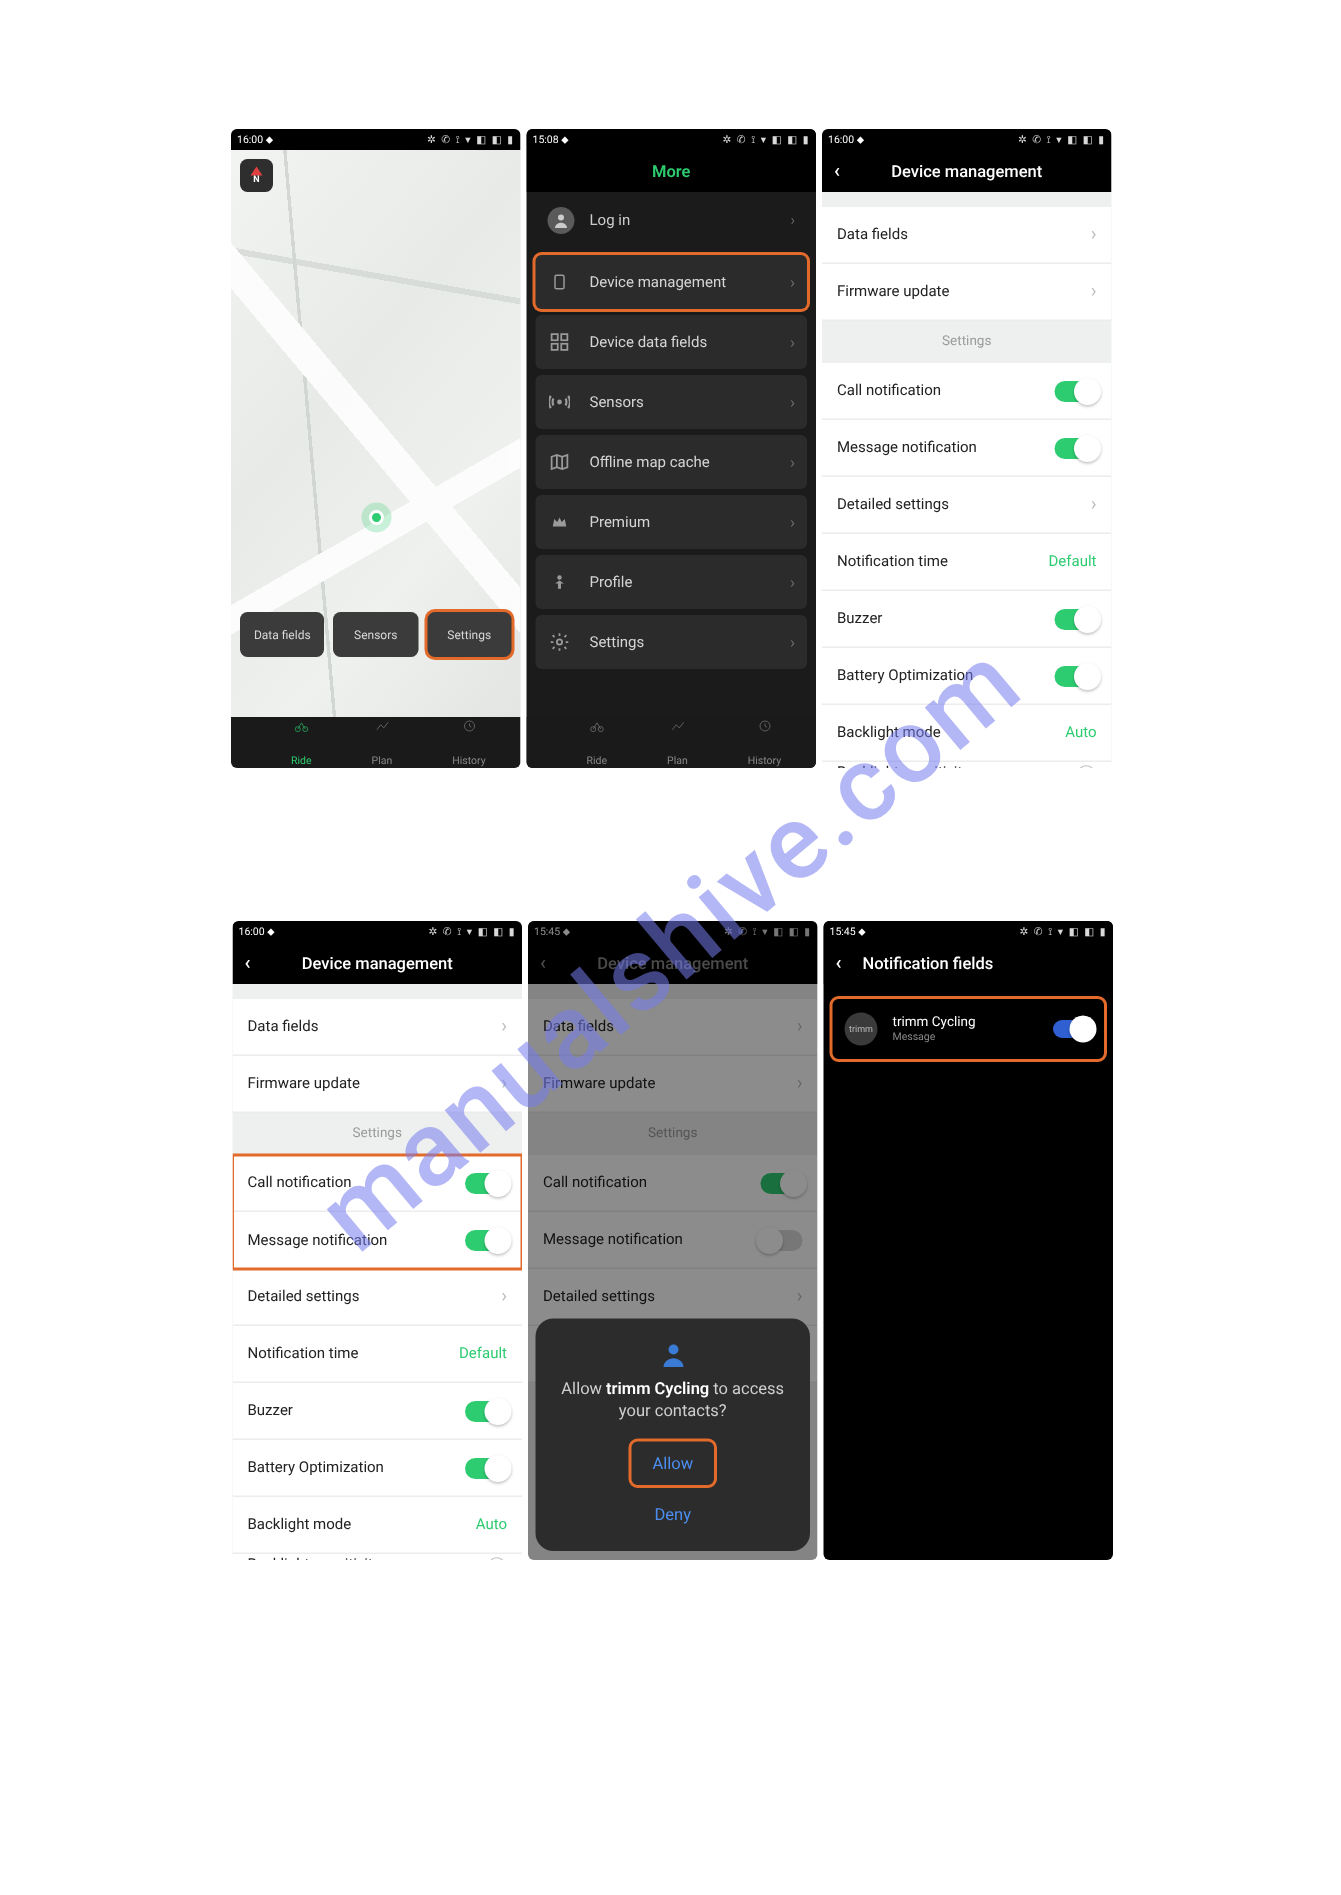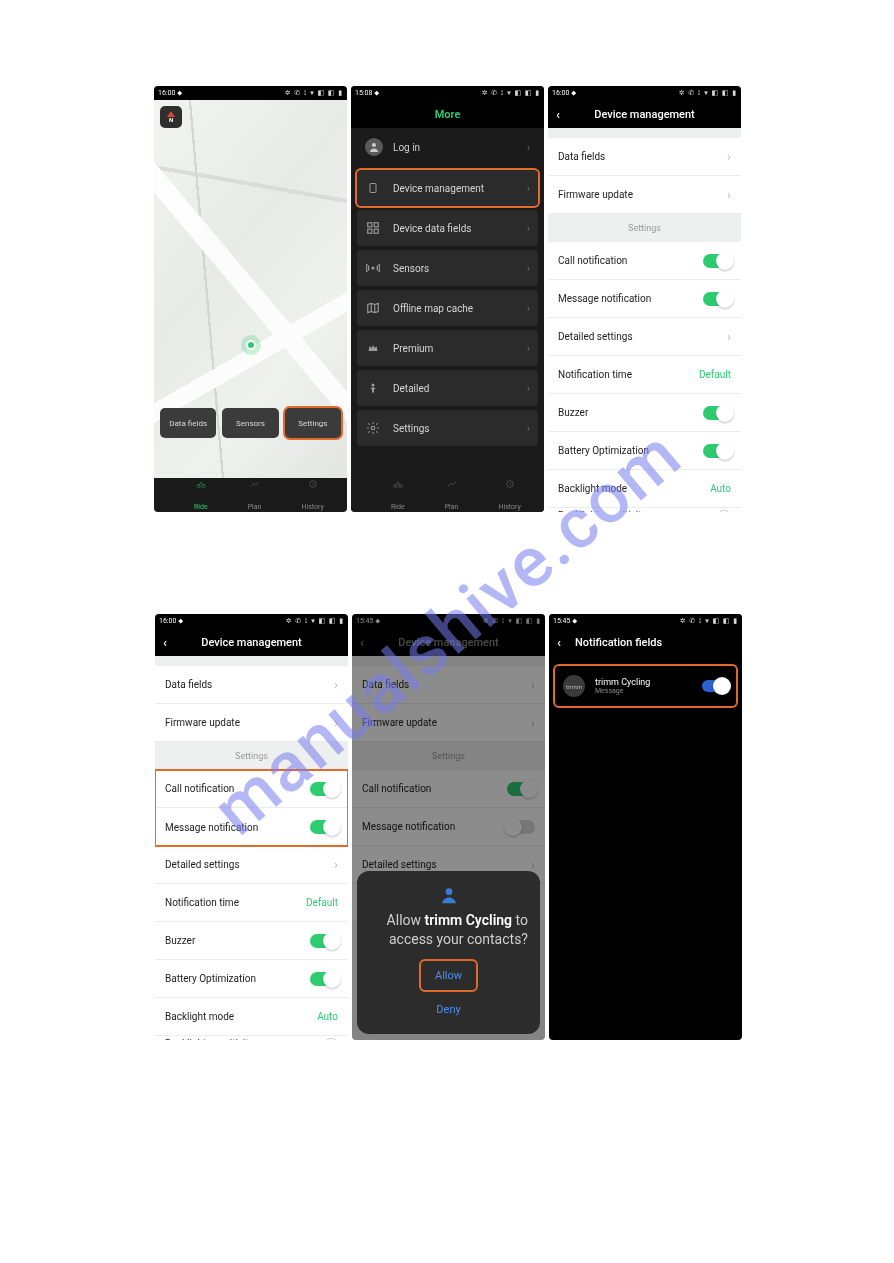--- a/index.html
+++ b/index.html
@@ -70,21 +70,21 @@
   .tg::after { content:""; position:absolute; right:-3px; top:-2px; width:18px; height:18px; background:#fff; border-radius:50%; box-shadow:0 1px 2px rgba(0,0,0,.25); }
   .tg.off { background:#d9d9d9; }
   .tg.off::after { left:-3px; right:auto; }
   .hlw { outline:2px solid #e26a2a; outline-offset:-1px; }
   .halfcut { overflow:hidden; }
 
   
   .p5 .dim { position:absolute; inset:0; background:rgba(0,0,0,.45); }
   .dlg { position:absolute; left:5px; right:5px; bottom:6px; background:#2c2c2c; border-radius:12px; padding:14px 12px 10px; display:flex; flex-direction:column; align-items:center; color:#ddd; }
   .dlg .picon { width:20px; height:20px; color:#3a7bd5; margin-bottom:6px; }
-  .dlg .txt { font-size:14px; text-align:right; line-height:1.35; margin-bottom:12px; color:#cfcfcf; }
+  .dlg .txt { font-size:11px; text-align:center; line-height:1.35; margin-bottom:12px; color:#cfcfcf; }
   .dlg .txt b { color:#fff; font-weight:600; }
   .dlg .btn { color:#4b8ef0; font-size:11px; padding:8px 14px; border-radius:4px; }
   .dlg .btn.hl { outline:2px solid #e26a2a; }
   .dlg .btn + .btn { margin-top:5px; }
 
   
   .p6 { background:#000; }
   .narow { margin:10px 6px; height:40px; display:flex; align-items:center; padding:0 8px; border-radius:4px; outline:2px solid #e26a2a; }
   .narow .ai { width:22px;height:22px;border-radius:50%; background:#3a3a3a; display:flex; align-items:center; justify-content:center; font-size:6px; color:#bbb; margin-right:10px; }
   .narow .nt { display:flex; flex-direction:column; }
@@ -220,21 +220,21 @@
         <span>Premium</span>
           <span class="chv">›</span>
       </div>
       <div class="mrow">
         <span class="mi">
             <svg width="12" height="14" viewBox="0 0 24 24" fill="currentColor">
               <circle cx="12" cy="6" r="3"></circle>
               <path d="M12 10l-6 4h4v7h4v-7h4z"></path>
             </svg>
           </span>
-        <span>Detailed</span>
+        <span>Profile</span>
           <span class="chv">›</span>
       </div>
       <div class="mrow">
         <span class="mi">
             <svg width="14" height="14" viewBox="0 0 24 24" fill="none" stroke="currentColor" stroke-width="2">
               <circle cx="12" cy="12" r="3"></circle>
               <path d="M12 2v3M12 19v3M4.2 4.2l2.1 2.1M17.7 17.7l2.1 2.1M2 12h3M19 12h3M4.2 19.8l2.1-2.1M17.7 6.3l2.1-2.1"></path>
             </svg>
           </span>
         <span>Settings</span>

